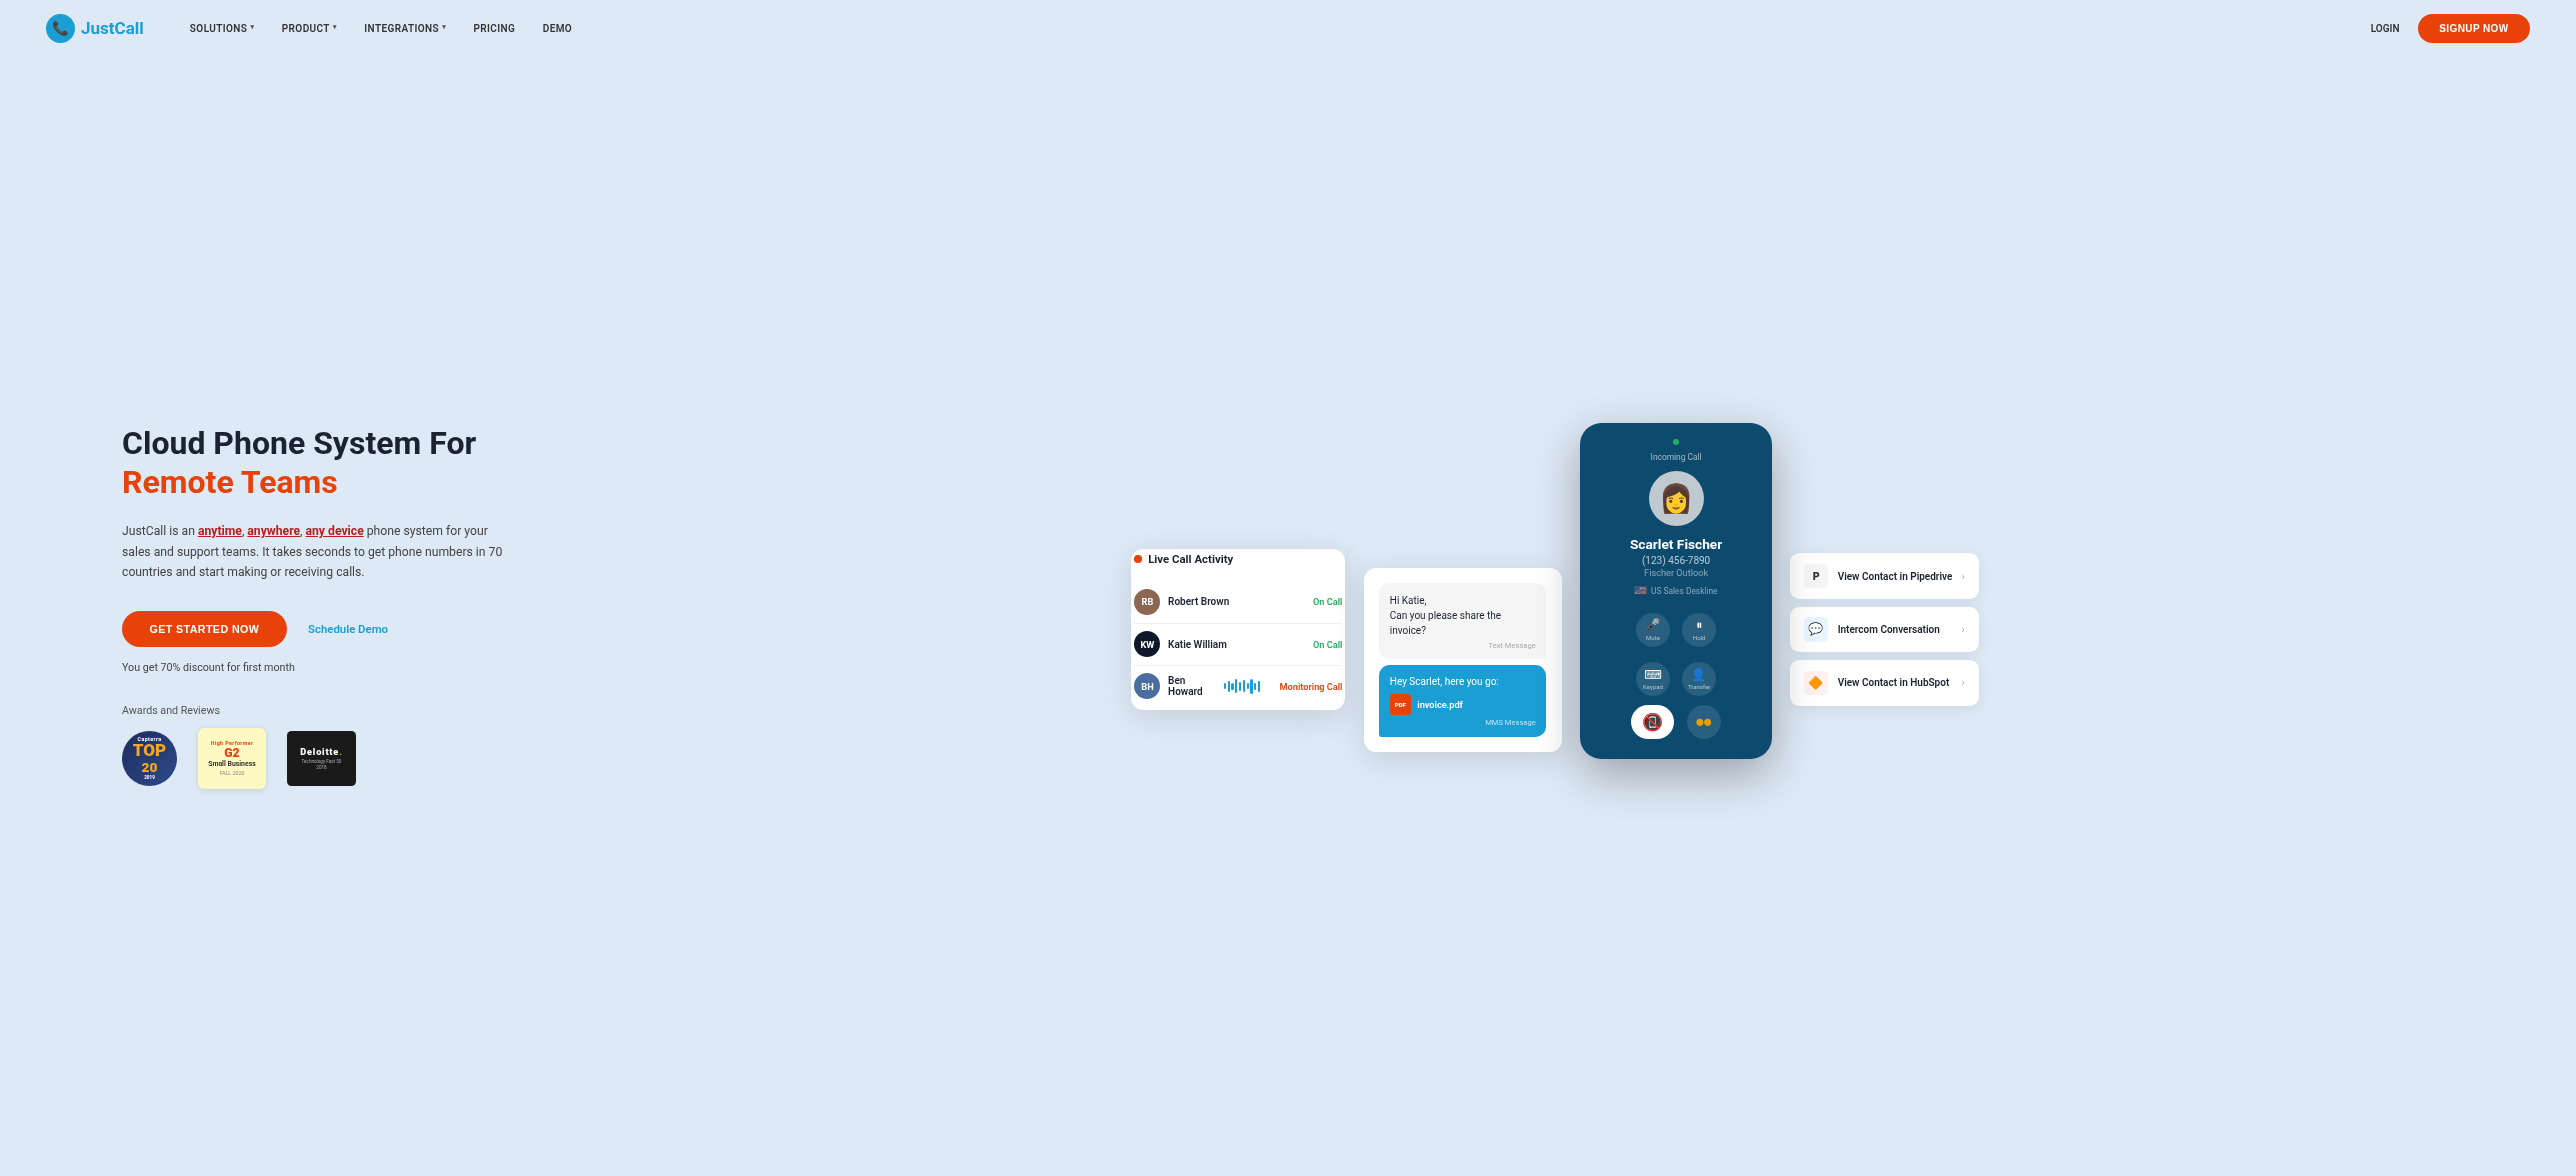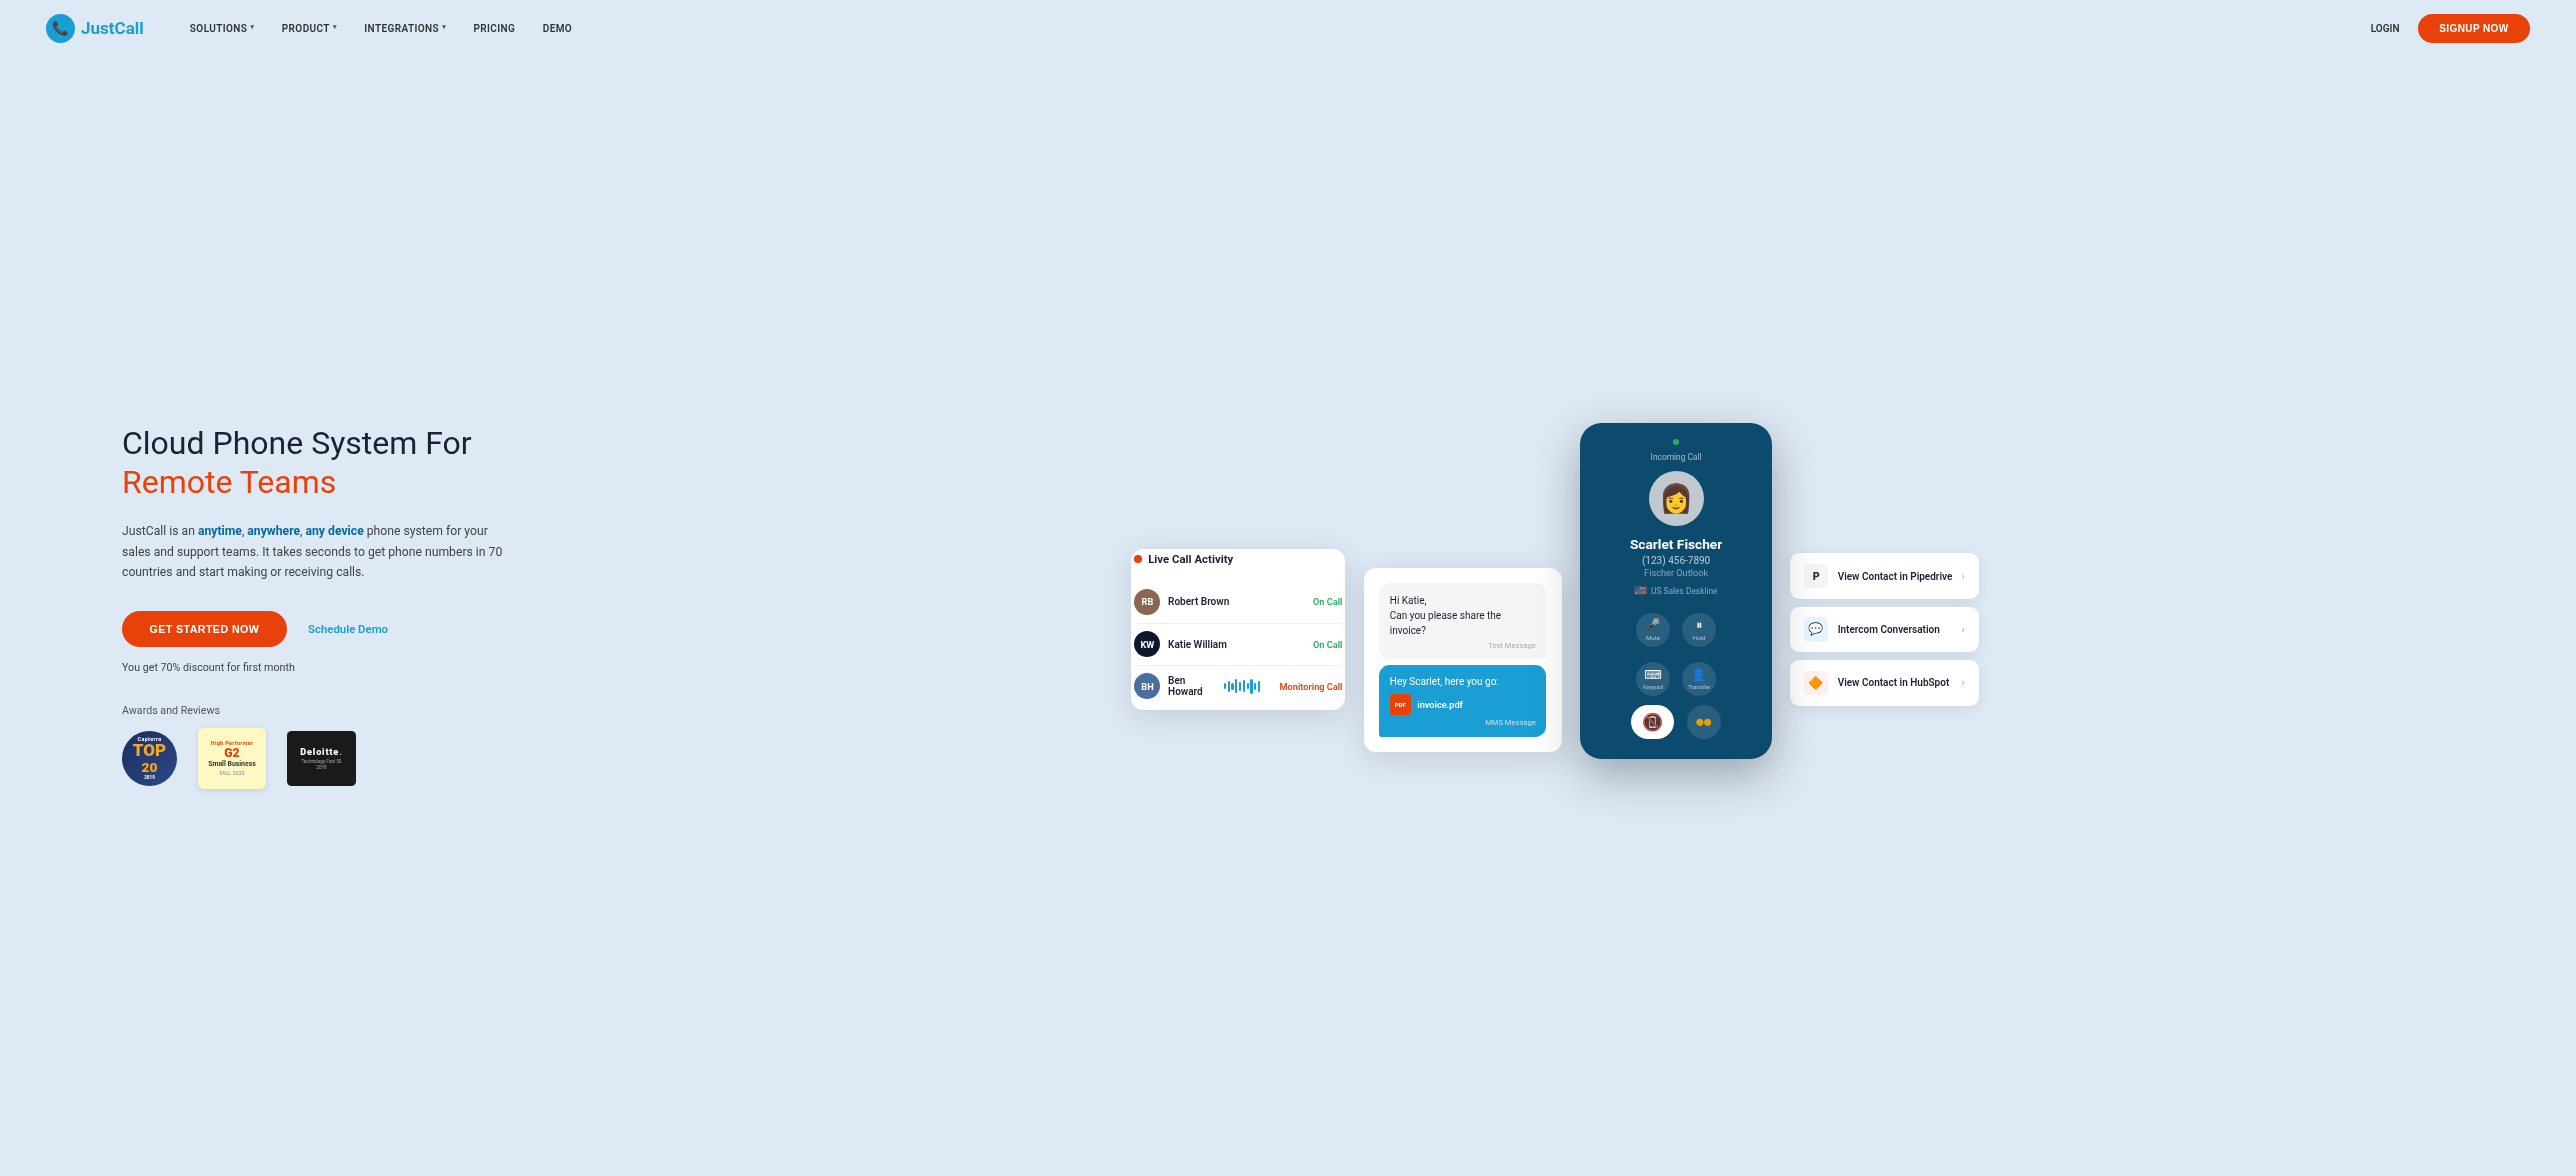--- a/index.html
+++ b/index.html
@@ -82,38 +82,39 @@
       padding: 30.5px 46px 46px 122px;
       gap: 61px;
       min-height: calc(100vh - 61px);
     }
     .hero-left {
       flex: 0 0 auto;
       max-width: 397px;
     }
     .hero-title {
       font-size: 32px;
-      font-weight: 400;
+      font-weight: 700;
       color: #1a2233;
       line-height: 1.2;
       margin-bottom: 20px;
     }
     .hero-title-orange {
       color: #e8420a;
       display: block;
     }
     .hero-desc {
       font-size: 12.2px;
       color: #444;
       line-height: 1.7;
       margin: 18.3px 0 27.5px;
     }
     .hero-desc strong {
       font-weight: 700;
-      color: #0369a1;
+      color: #b91c1c;
+      text-decoration: underline;
     }
     .btn-get-started {
       background: #e8420a;
       color: #fff;
       border: none;
       border-radius: 23px;
       padding: 12.2px 27.5px;
       font-size: 10.7px;
       font-weight: 700;
       letter-spacing: 0.4px;

